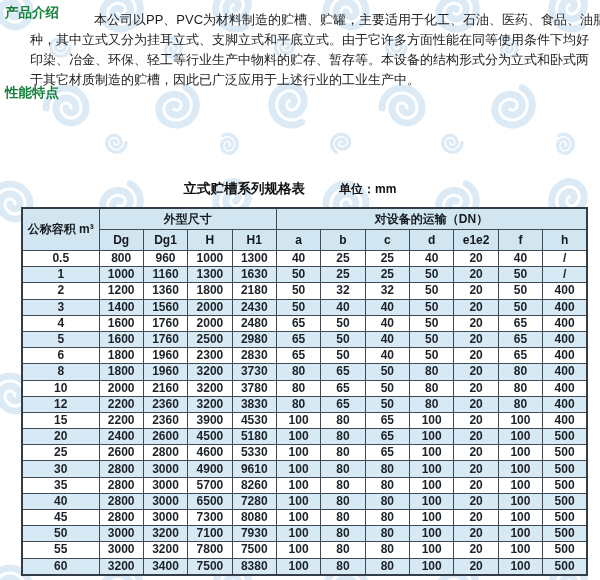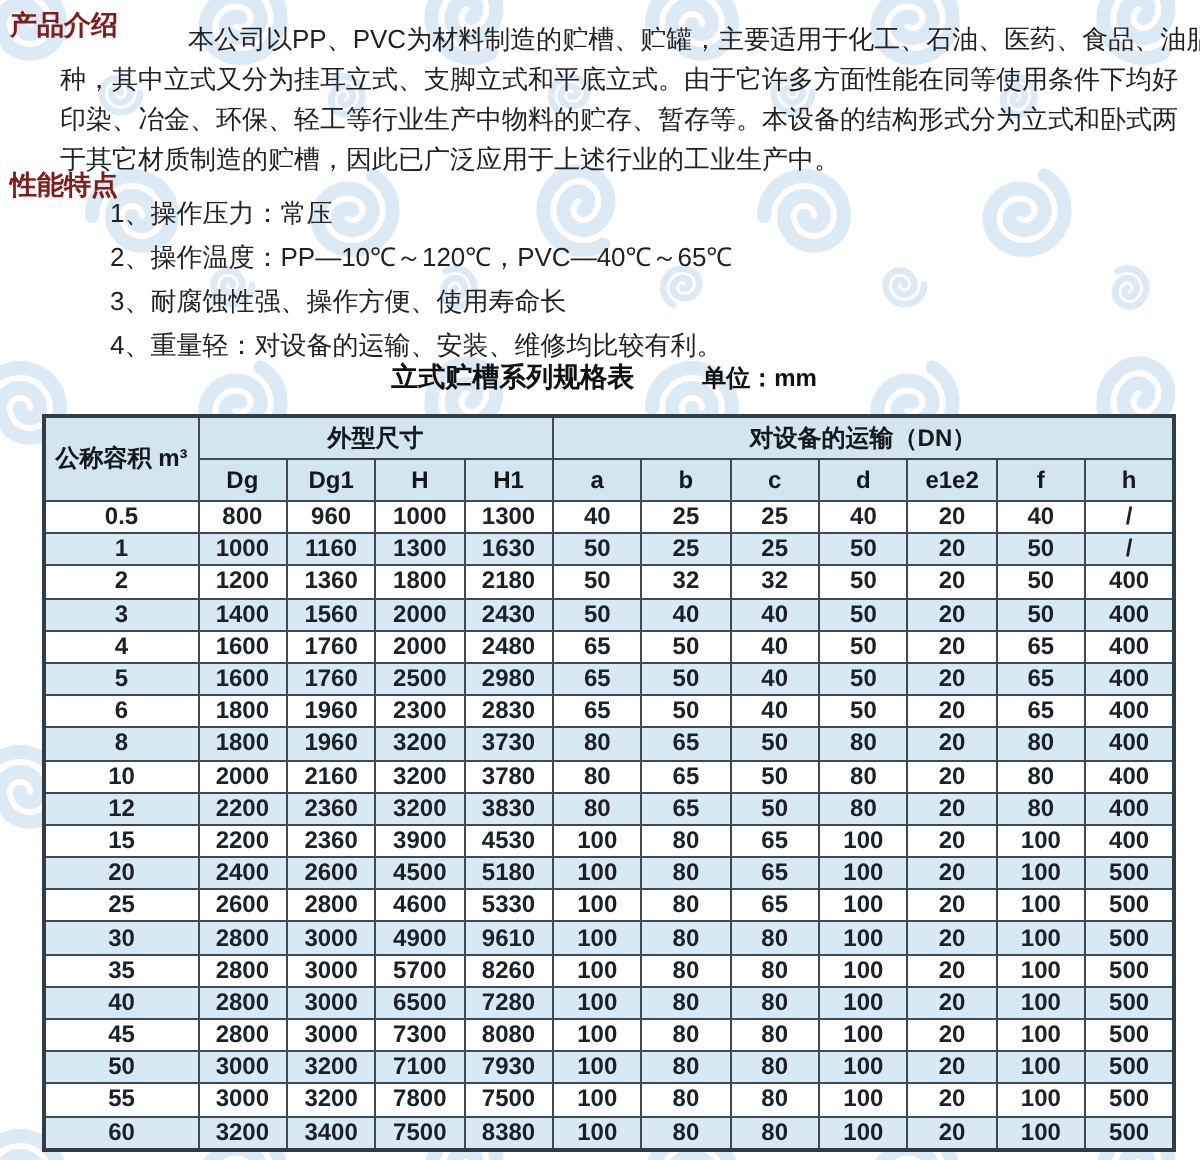--- a/index.html
+++ b/index.html
@@ -7,40 +7,40 @@
     width:600px; height:580px; position:relative; overflow:hidden;
     background:#ffffff;
     font-family:"Liberation Sans", sans-serif;
     color:#1a1f24;
   }
   #bg-swirls { position:absolute; left:0; top:0; z-index:0; }
   .content { position:absolute; inset:0; z-index:1; }
 
   .sec-heading {
     position:absolute; left:5px;
-    font-size:13.5px; font-weight:bold; color:#7f1d1d;
+    font-size:13.5px; font-weight:bold; color:#15803d;
   }
   #intro-heading { top:4px; }
   #features-heading { top:84px; }
 
   .intro-para {
     position:absolute; left:30px; top:10px; width:564px;
     font-size:13px; line-height:20px; color:#222;
   }
   .intro-line { height:20px; white-space:nowrap; }
   .intro-line.first { text-indent:64px; }
 
   .features-list {
     position:absolute; left:55px; top:96px;
     font-size:13px; color:#222;
   }
   .feature-item { height:22px; line-height:22px; white-space:nowrap; }
 
   .table-title-row {
-    position:absolute; left:12px; top:180px; width:580px; height:18px;
+    position:absolute; left:0; top:180px; width:580px; height:18px;
     display:flex; justify-content:center; align-items:center; gap:34px;
   }
   .table-title { font-size:13.5px; font-weight:bold; color:#111; }
   .unit-label  { font-size:12px; font-weight:bold; color:#111; }
 
   table.spec {
     position:absolute; left:21px; top:207px; width:567px;
     border-collapse:collapse; table-layout:fixed;
     border:2px solid var(--border-dark, #323d48);
     background:#84cc16;
@@ -162,26 +162,20 @@
 
   <div class="intro-para">
     <div class="intro-line first">本公司以PP、PVC为材料制造的贮槽、贮罐，主要适用于化工、石油、医药、食品、油脂、</div>
     <div class="intro-line">种，其中立式又分为挂耳立式、支脚立式和平底立式。由于它许多方面性能在同等使用条件下均好</div>
     <div class="intro-line">印染、冶金、环保、轻工等行业生产中物料的贮存、暂存等。本设备的结构形式分为立式和卧式两</div>
     <div class="intro-line">于其它材质制造的贮槽，因此已广泛应用于上述行业的工业生产中。</div>
   </div>
 
   <div id="features-heading" class="sec-heading">性能特点</div>
 
-  <div class="features-list">
-    <div class="feature-item">1、操作压力：常压</div>
-    <div class="feature-item">2、操作温度：PP—10℃～120℃，PVC—40℃～65℃</div>
-    <div class="feature-item">3、耐腐蚀性强、操作方便、使用寿命长</div>
-    <div class="feature-item">4、重量轻：对设备的运输、安装、维修均比较有利。</div>
-  </div>
 
   <div class="table-title-row">
     <span class="table-title">立式贮槽系列规格表</span>
     <span class="unit-label">单位：mm</span>
   </div>
 
   <table class="spec">
     <colgroup>
       <col style="width:77px">
       <col span="11">

